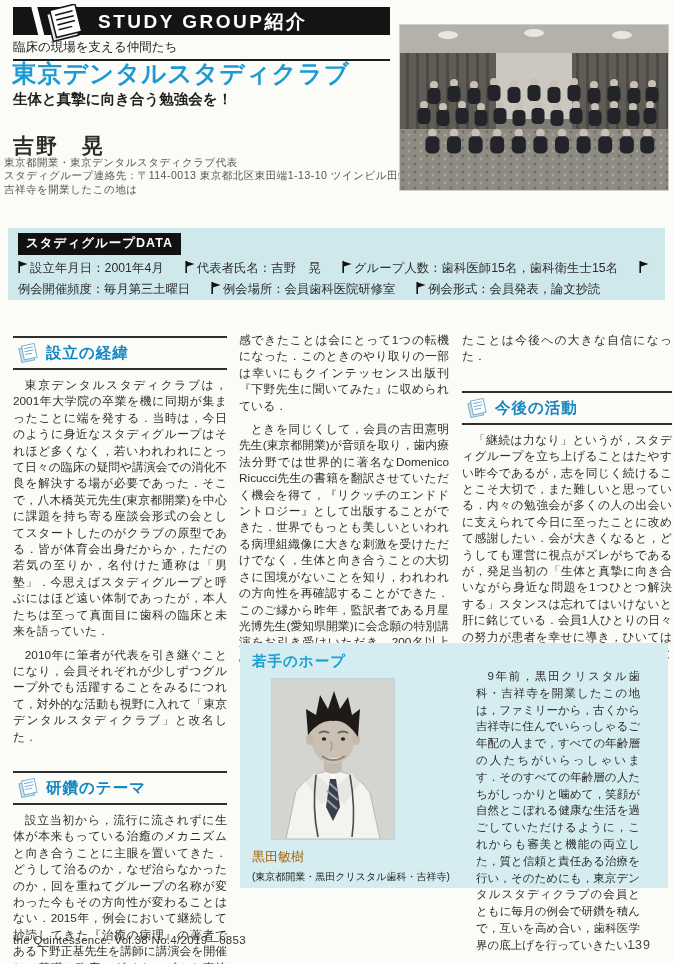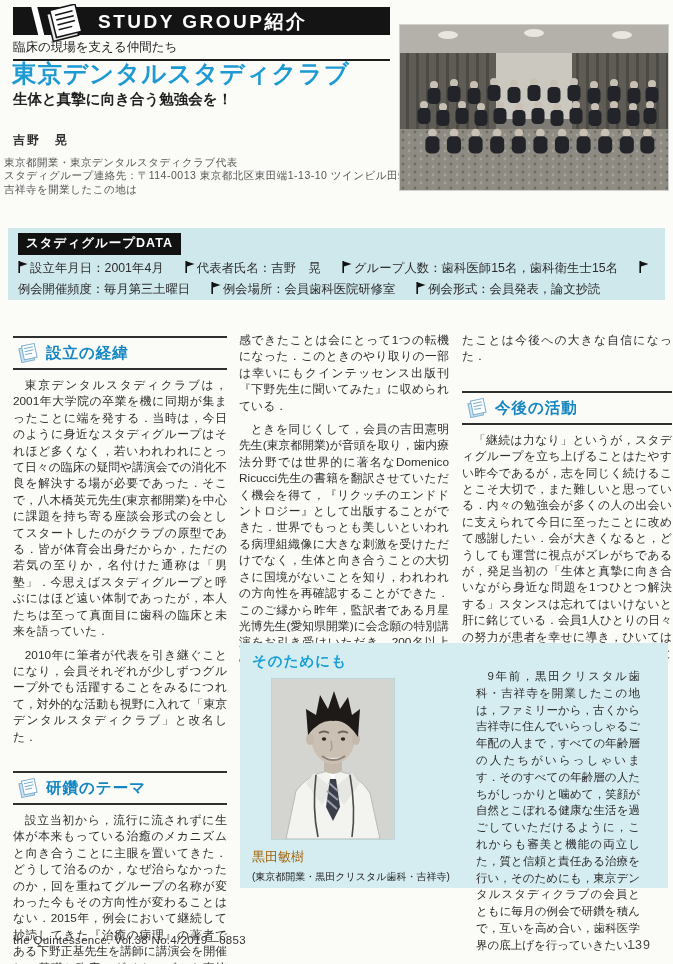--- a/index.html
+++ b/index.html
@@ -23,21 +23,21 @@
     border-bottom:2px solid #1c1c1c; padding-bottom:3px;
   }
   .tagline{ font-size:12.5px; color:#222; }
   .main-title{
     position:absolute; left:12px; top:57px; margin:0;
     font-size:24.5px; font-weight:bold; color:#1e9ad3; letter-spacing:1px; white-space:nowrap;
   }
   .subtitle{
     position:absolute; left:13px; top:90px; font-size:14.5px; font-weight:600; color:#1f1f1f;
   }
-  .author-name{ position:absolute; left:13px; top:132px; font-size:12px; font-weight:bold; letter-spacing:2px;}
+  .author-name{ position:absolute; left:13px; top:132px; font-size:21px; font-weight:bold; letter-spacing:2px;}
   .author-small{ position:absolute; left:4px; font-size:10.5px; color:#555; letter-spacing:0.5px;}
   .author-role{ top:156px; }
   .author-contact{ top:169px; }
   .author-clinic{ top:183px; }
   .group-photo{
     position:absolute; left:400px; top:25px; width:268px; height:165px;
     box-shadow:0 0 0 1px #cfcfcb;
   }
   
   .data-box{
@@ -260,21 +260,21 @@
           <line x1="8" y1="11" x2="15" y2="11" stroke="#79aecf"></line>
         </g>
       </svg>
       <span>今後の活動</span>
     </div>
     <p>「継続は力なり」というが，スタディグループを立ち上げることはたやすい昨今であるが，志を同じく続けることこそ大切で，また難しいと思っている．内々の勉強会が多くの人の出会いに支えられて今日に至ったことに改めて感謝したい．会が大きくなると，どうしても運営に視点がズレがちであるが，発足当初の「生体と真摯に向き合いながら身近な問題を1つひとつ解決する」スタンスは忘れてはいけないと肝に銘じている．会員1人ひとりの日々の努力が患者を幸せに導き，ひいては国民の健康に少しでも寄与できることを願い今後も精進していきたい．</p>
   </div>
 
   <aside class="hope-box">
     <div class="hope-left">
-      <div class="hope-title">そのためにも</div>
+      <div class="hope-title">若手のホープ</div>
       <span class="portrait">
         <svg width="122" height="160" viewBox="0 0 122 160">
           <rect width="122" height="160" fill="#d8d7d3"></rect>
           <rect x="0" y="0" width="122" height="160" fill="#cfcecb" opacity="0.35"></rect>
           <path d="M14 160 L24 112 Q36 95 56 92 L66 92 Q86 95 98 114 L108 160 Z" fill="#f3f3f0" stroke="#b9b8b4" stroke-width="1"></path>
           <path d="M42 94 L61 110 L50 126 L34 104 Z" fill="#e6e6e2"></path>
           <path d="M80 94 L61 110 L72 126 L88 104 Z" fill="#e6e6e2"></path>
           <path d="M56 92 L61 100 L66 92 Z" fill="#ffffff"></path>
           <path d="M58 100 L64 100 L68 128 L61 142 L54 128 Z" fill="#3a3f4a"></path>
           <line x1="57" y1="104" x2="66" y2="112" stroke="#9aa0ab" stroke-width="2"></line>

